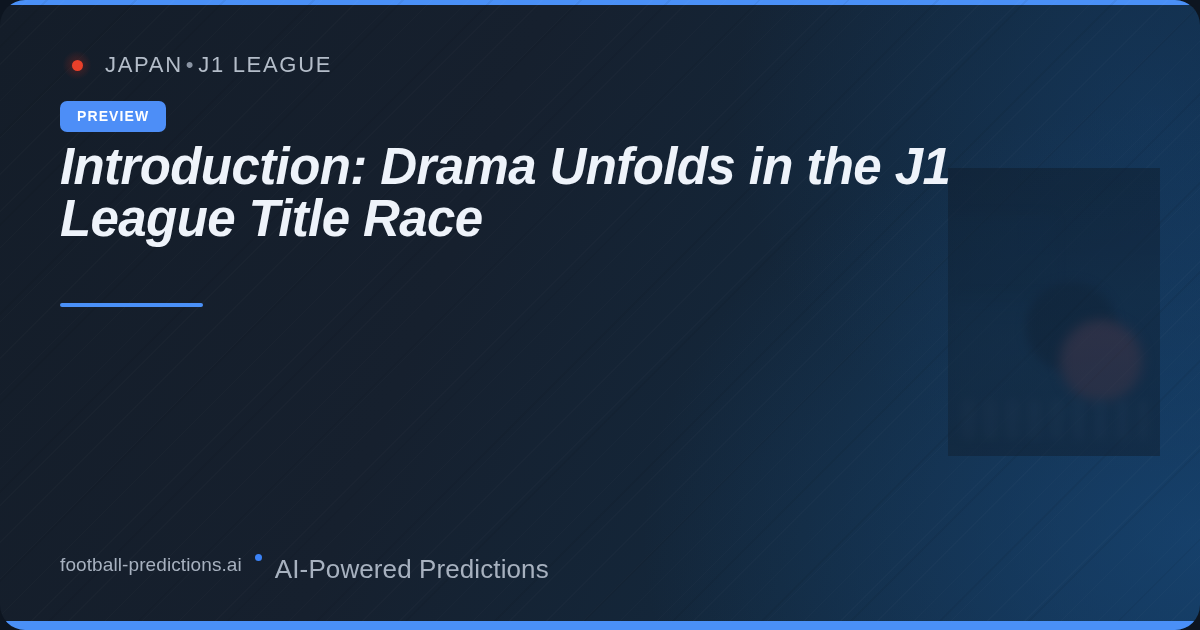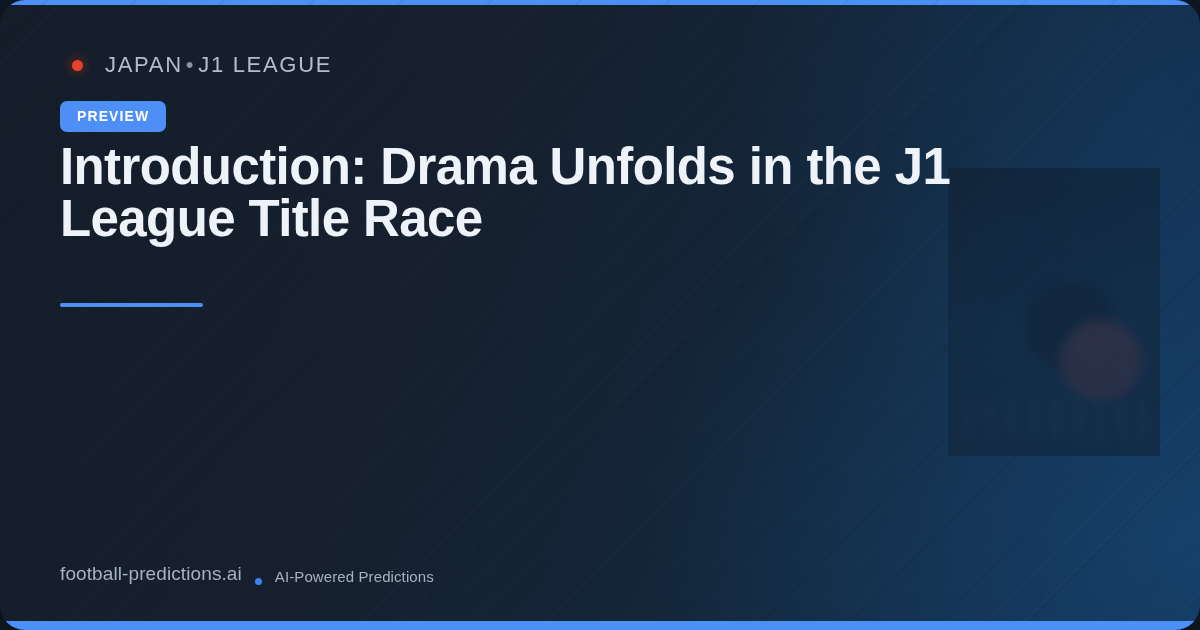--- a/index.html
+++ b/index.html
@@ -200,55 +200,56 @@
     position: absolute;
     top: 141px;
     left: 0;
     width: 990px;
     margin: 0;
     font-size: 51px;
     line-height: 52px;
     font-weight: bold;
     letter-spacing: -0.6px;
     color: #eef3fa;
+    font-style: italic;
   }
 
   .accent-rule {
     position: absolute;
     top: 303px;
     left: 0;
     width: 143px;
     height: 4px;
     background: #4a90f7;
     border-radius: 2px;
   }
 
   .footer {
     position: absolute;
     left: 0;
     bottom: 45px;
     display: flex;
-    align-items: flex-end;
+    align-items: flex-start;
     gap: 13px;
     white-space: nowrap;
   }
   .footer-site {
     font-size: 19px;
     color: #a7b1bf;
     letter-spacing: 0.1px;
   }
   .footer-dot {
     width: 7px;
     height: 7px;
     border-radius: 50%;
     background: #3b82f6;
     flex: 0 0 auto;
   }
   .footer-tag {
-    font-size: 15px;
+    font-size: 26px;
     color: #a7b1bf;
     letter-spacing: 0.1px;
   }
 </style>
 </head>
 <body>
 
 <div class="card">
 
   <div class="bar-top"></div>

